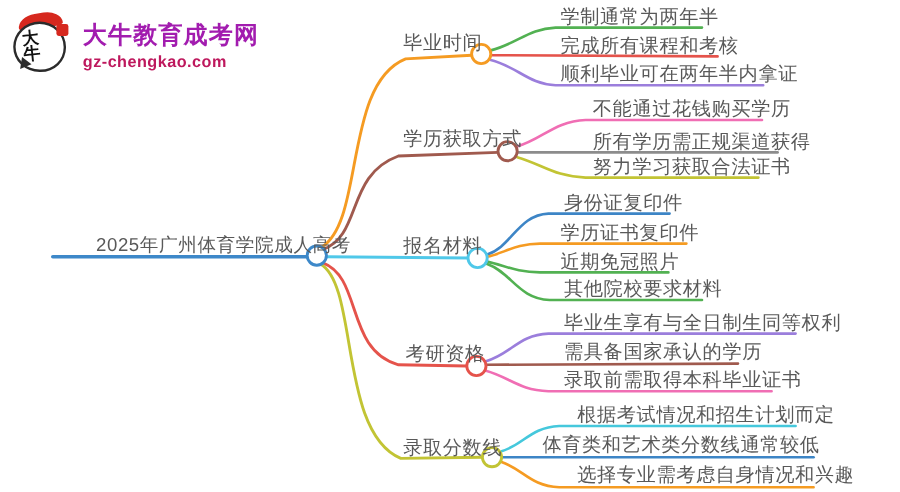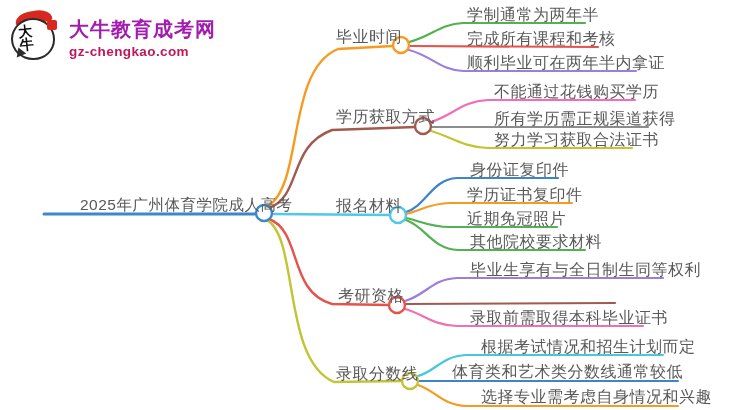--- a/index.html
+++ b/index.html
@@ -108,19 +108,20 @@
   <div class="topic" style="left:494px;top:84px;">不能通过花钱购买学历</div>
   <div class="topic" style="left:494px;top:111px;">所有学历需正规渠道获得</div>
   <div class="topic" style="left:494px;top:132px;">努力学习获取合法证书</div>
 
   <div class="topic" style="left:470px;top:162px;">身份证复印件</div>
   <div class="topic" style="left:467px;top:187px;">学历证书复印件</div>
   <div class="topic" style="left:467px;top:211px;">近期免冠照片</div>
   <div class="topic" style="left:470px;top:234px;">其他院校要求材料</div>
 
   <div class="topic" style="left:470px;top:262px;">毕业生享有与全日制生同等权利</div>
+  <div class="topic" style="left:470px;top:286px;">需具备国家承认的学历</div>
   <div class="topic" style="left:470px;top:310px;">录取前需取得本科毕业证书</div>
 
   <div class="topic" style="left:481px;top:339px;">根据考试情况和招生计划而定</div>
   <div class="topic" style="left:452px;top:364px;">体育类和艺术类分数线通常较低</div>
   <div class="topic" style="left:481px;top:389px;">选择专业需考虑自身情况和兴趣</div>
 
 </div>
 
 </body></html>

